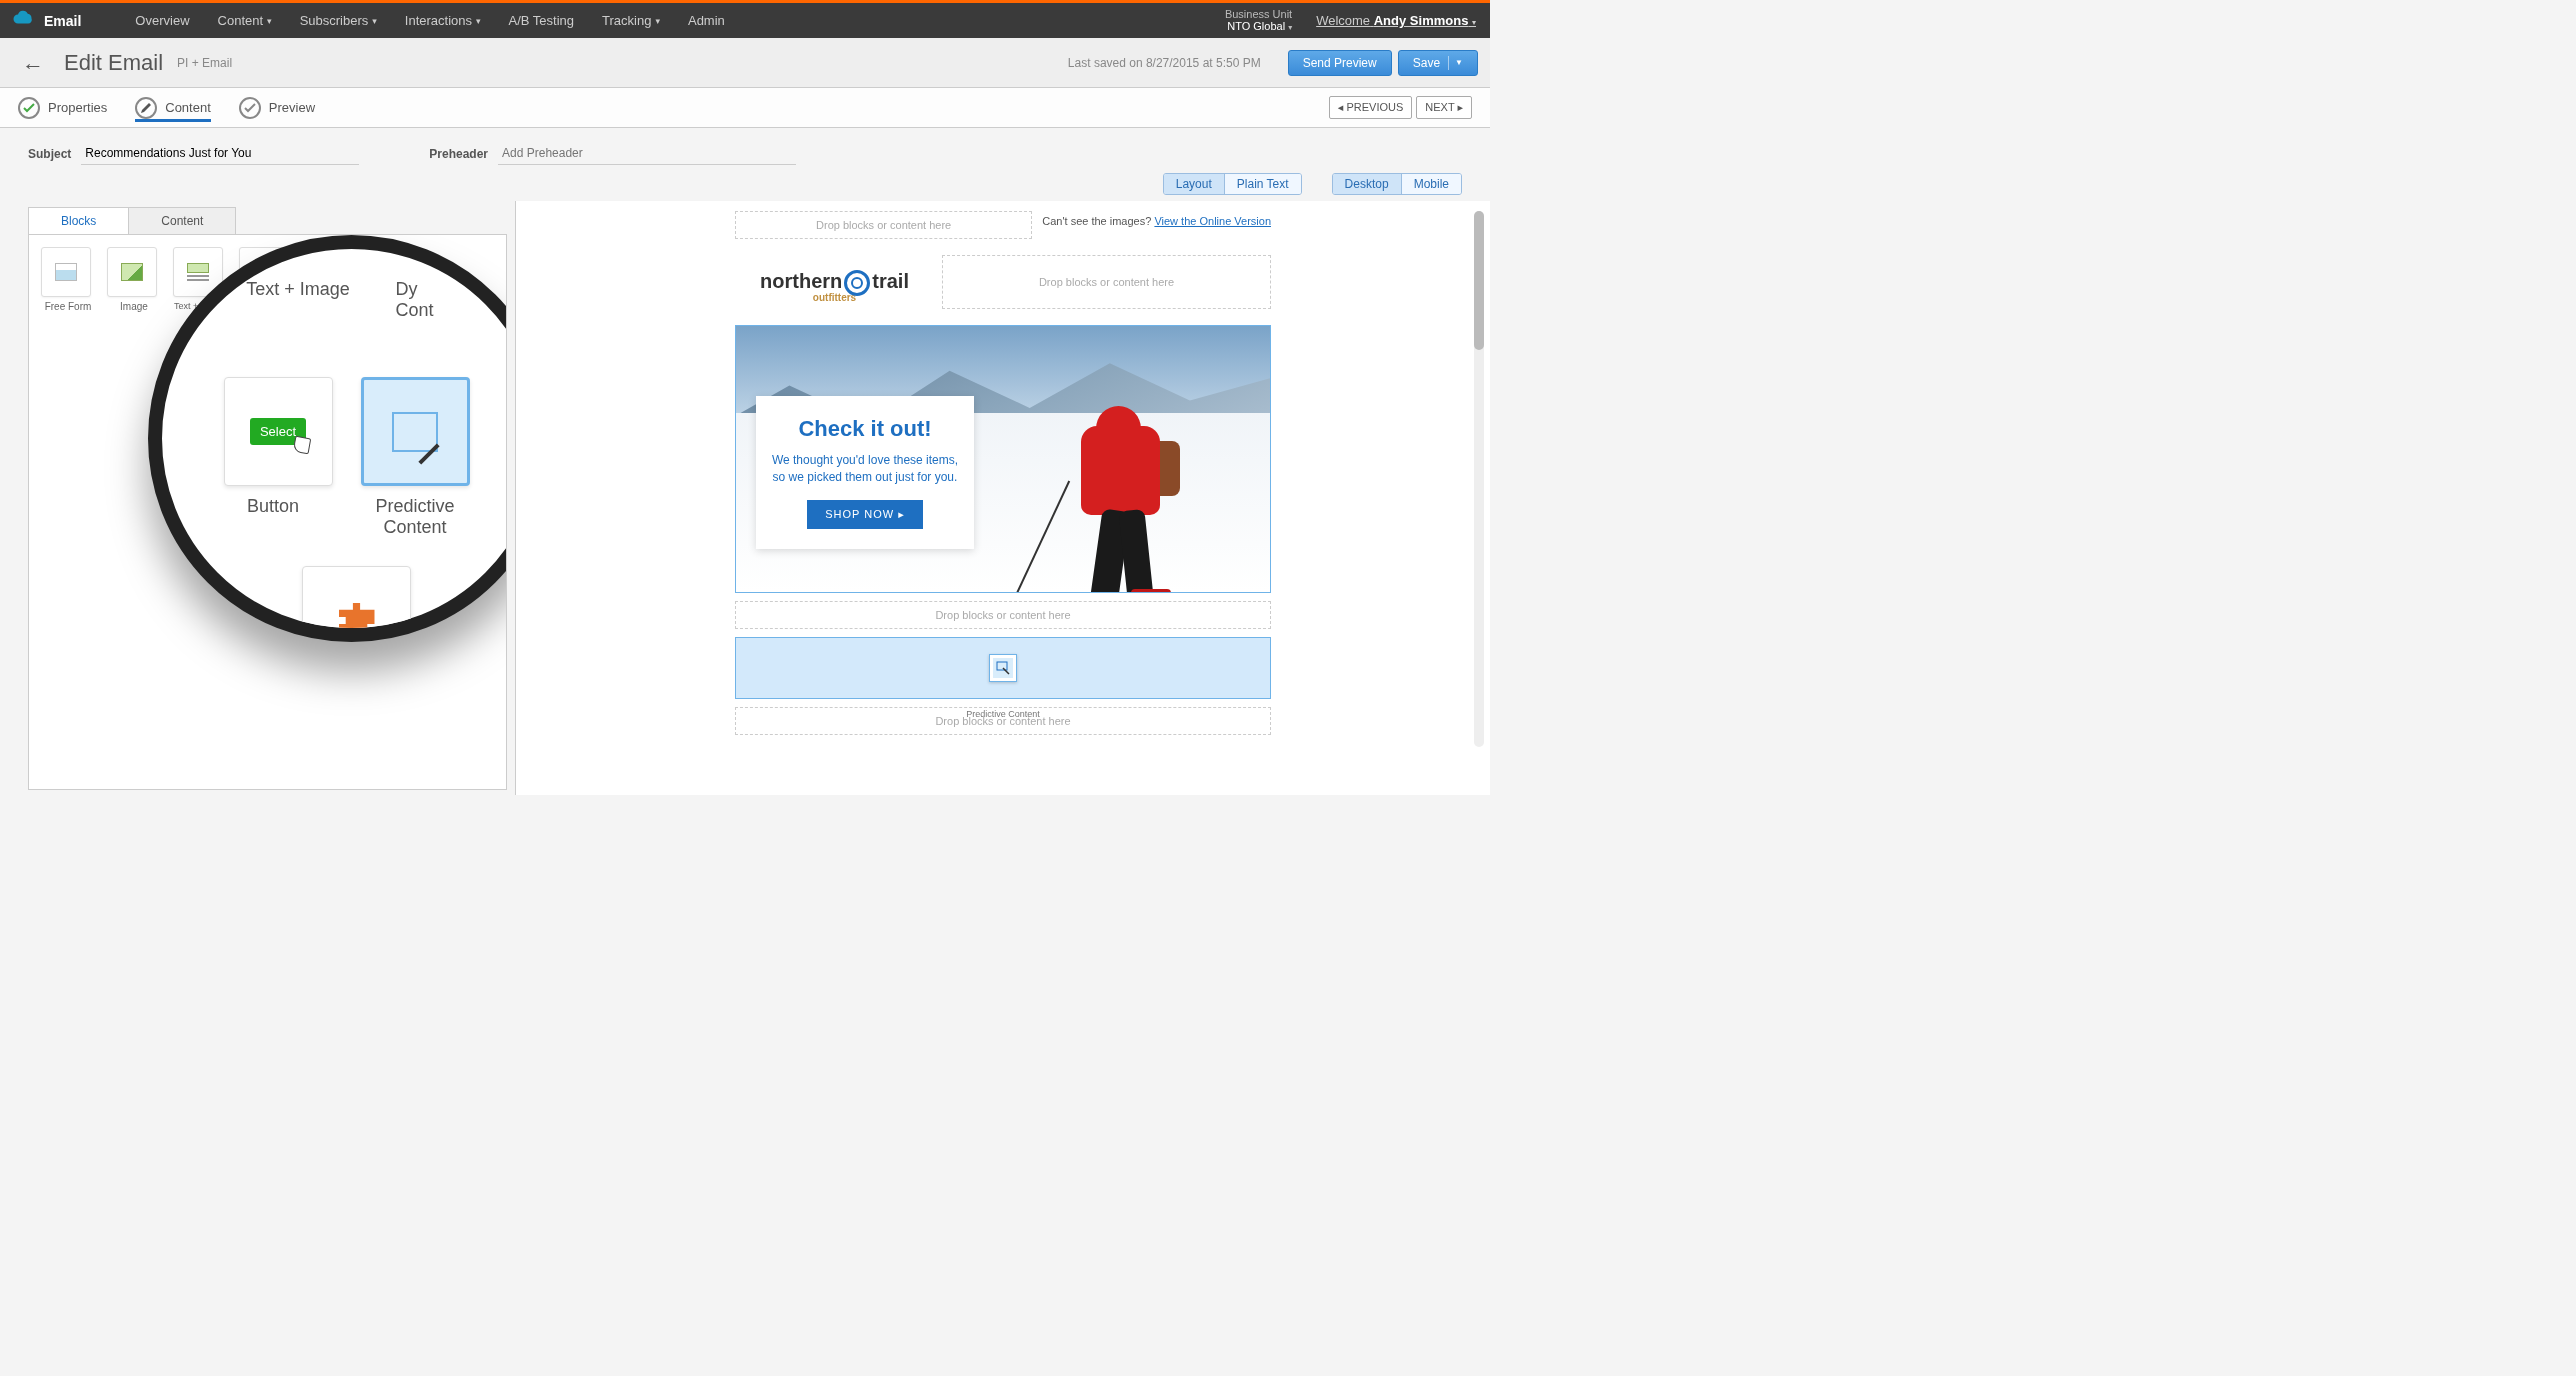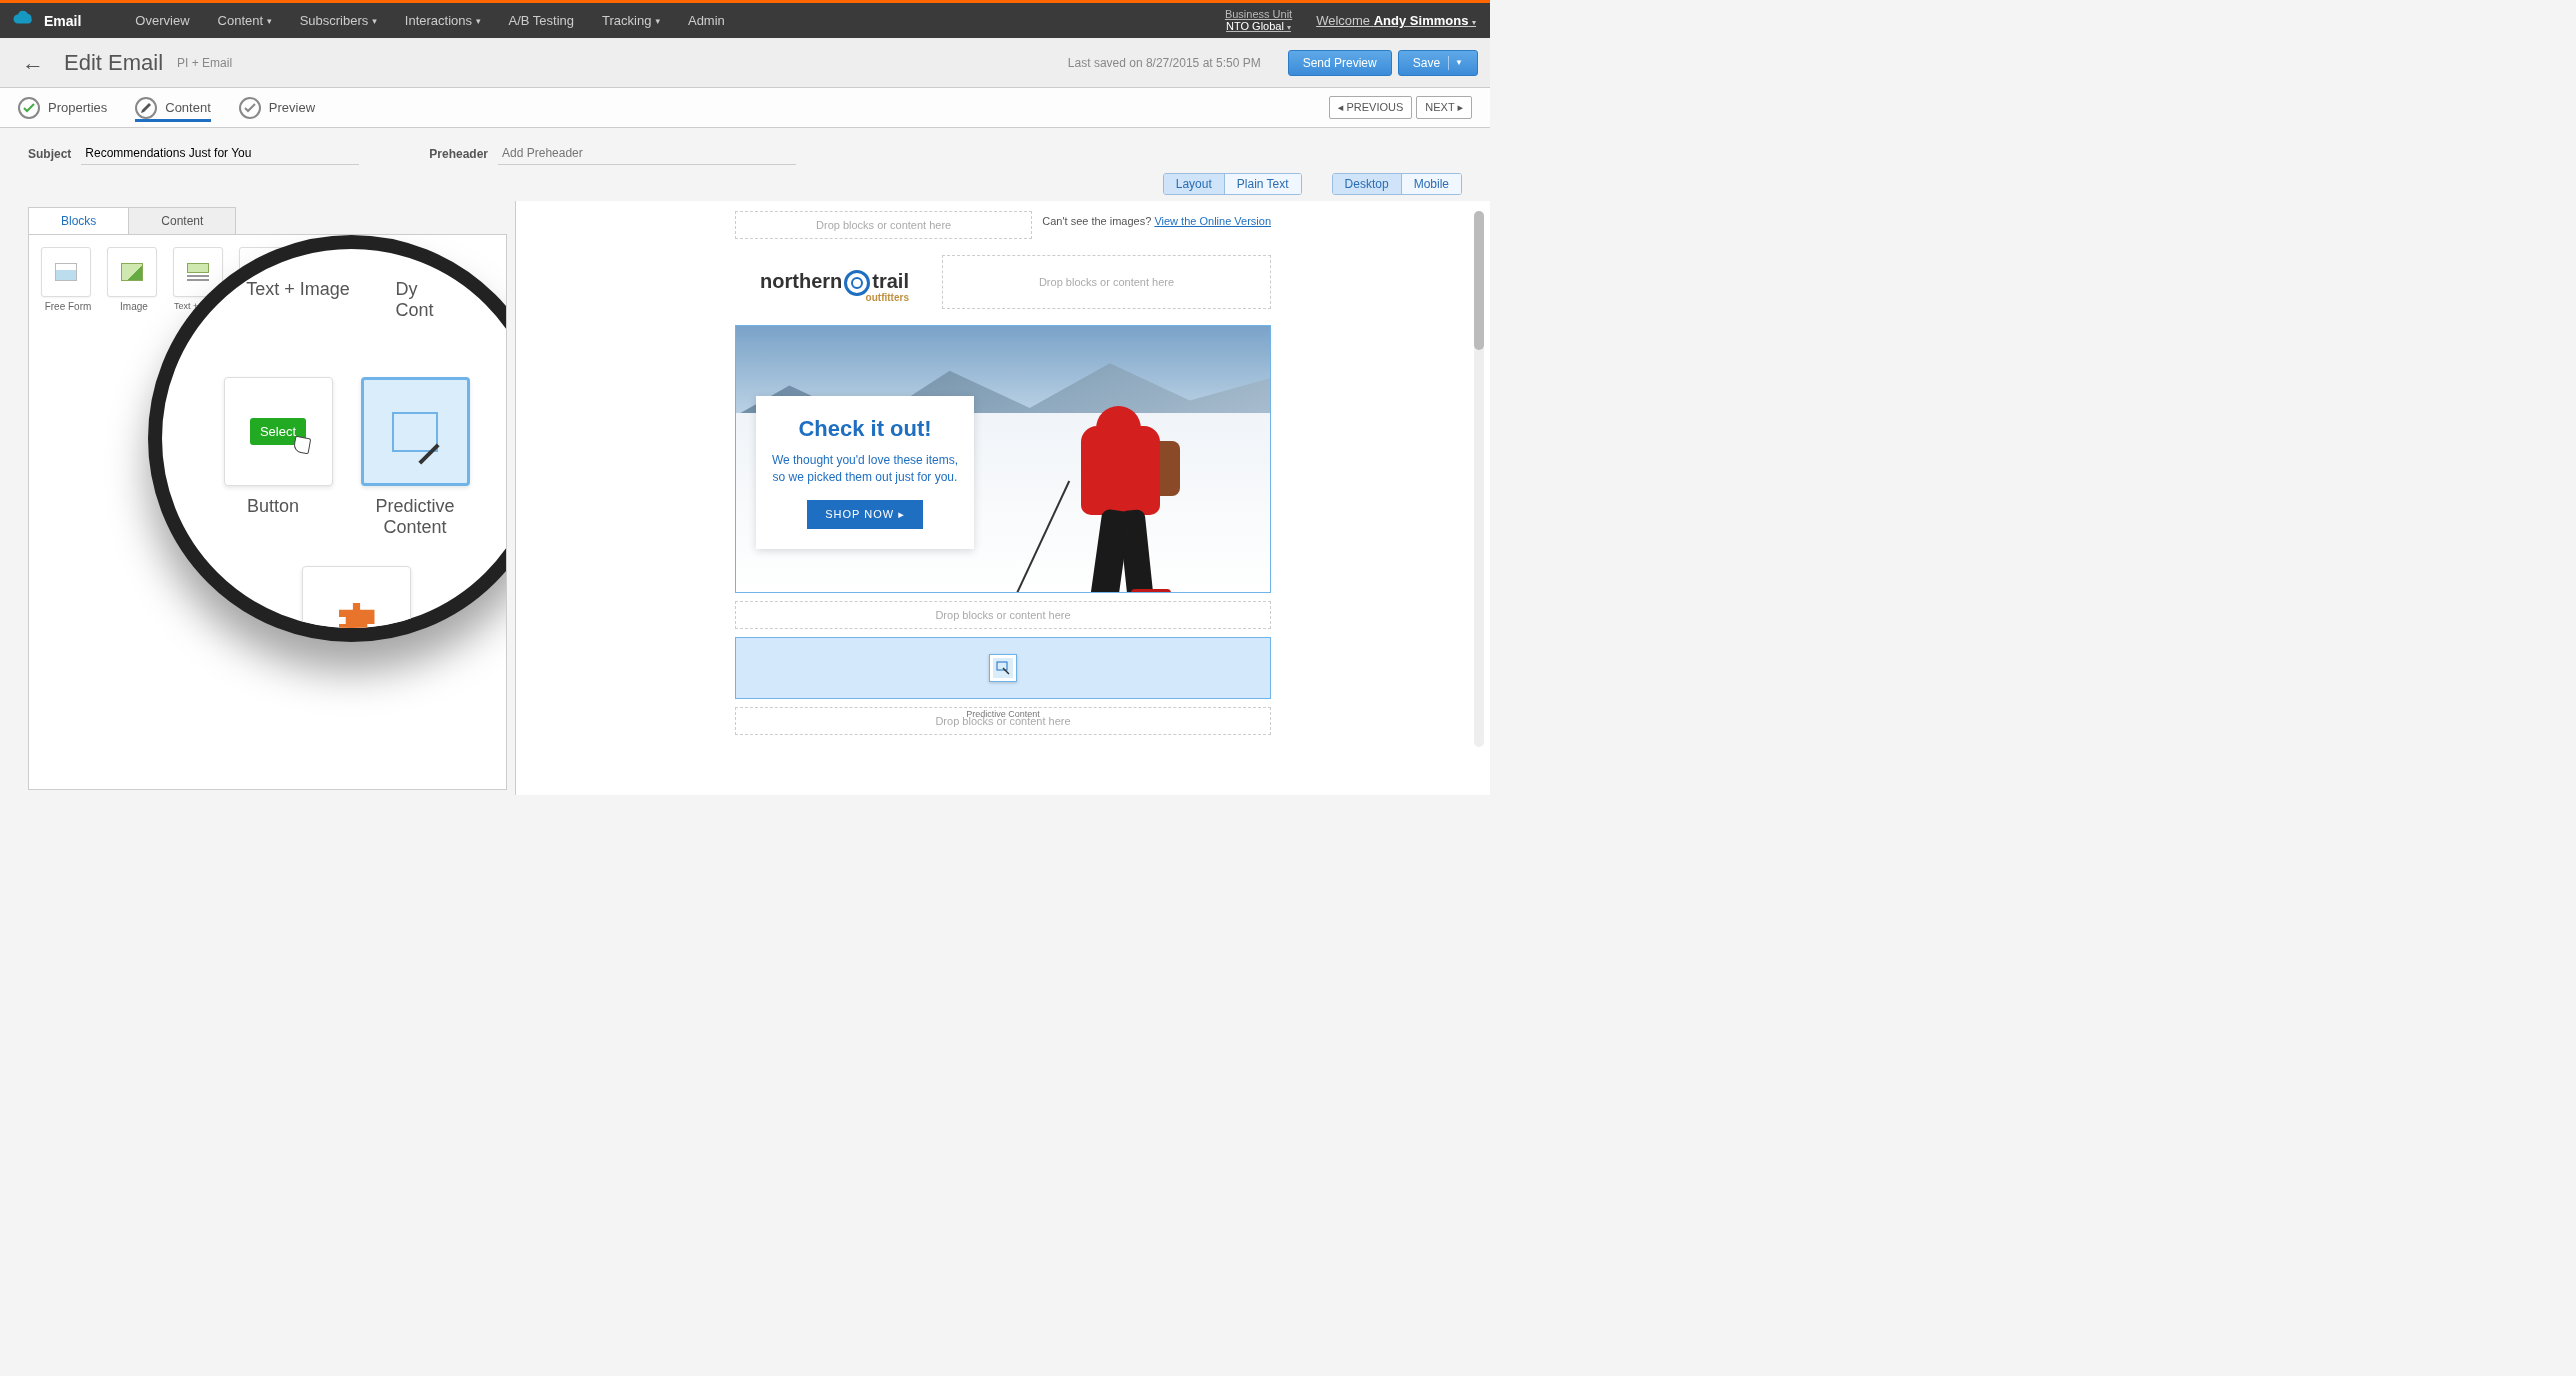--- a/index.html
+++ b/index.html
@@ -5,21 +5,21 @@
 * { margin: 0; padding: 0; box-sizing: border-box; font-family: Arial, Helvetica, sans-serif; }
 body { background: #f4f4f4; width: 1490px; height: 795px; overflow: hidden; }
 
 
 .topbar { height: 38px; background: #3a3a3a; border-top: 3px solid #ff6600; display: flex; align-items: center; color: #ddd; font-size: 13px; }
 .topbar .cloud-icon { width: 24px; height: 18px; margin: 0 8px 0 12px; }
 .topbar .app-name { font-weight: bold; font-size: 14px; color: #fff; margin-right: 40px; }
 .topbar .navitem { padding: 0 14px; height: 100%; display: flex; align-items: center; cursor: pointer; color: #ccc; }
 .topbar .navitem .caret { margin-left: 4px; font-size: 9px; }
 .topbar .spacer { flex: 1; }
-.topbar .bu { text-align: center; font-size: 11px; line-height: 1.1; padding-right: 10px; color:#bbb;text-decoration:underline;}
+.topbar .bu { text-align: right; font-size: 11px; line-height: 1.1; padding-right: 10px; color:#bbb;}
 .topbar .bu .bu-name { color:#fff; }
 .topbar .welcome { padding: 0 14px; color: #ccc; text-decoration: underline; }
 .topbar .welcome b { color: #fff; }
 
 
 .header { height: 50px; background: #eee; border-bottom: 1px solid #ccc; display: flex; align-items: center; padding: 0 12px; }
 .header .back { font-size: 22px; color: #555; cursor: pointer; padding: 0 10px; }
 .header .title { font-size: 22px; color: #555; font-weight: 300; margin-left: 10px; }
 .header .breadcrumb { font-size: 12px; color: #888; margin-left: 14px; }
 .header .spacer { flex: 1; }
@@ -75,21 +75,21 @@
 
 .canvas { flex: 1; background: #fff; overflow-y: auto; padding: 10px 24px; position:relative; }
 .scrollbar-fake { position:absolute; right:6px; top:10px; width:10px; height:536px; background:#eee; border-radius:5px;}
 .scrollbar-thumb { width:10px; height:139px; background:#bbb; border-radius:5px; margin-top:0;}
 .canvas-inner { max-width: 536px; margin: 0 auto; }
 .dropzone { border: 1px dashed #ccc; padding: 7px; text-align: center; font-size: 11px; color: #aaa; margin-bottom: 8px; }
 .dropzone.highlight { border: 1px solid #6fb3e8; background: #d3e9fb; padding: 16px; position:relative; }
 .dropzone.highlight .ghost-label { position:absolute; bottom:-22px; left:50%; transform:translateX(-50%); font-size:9px; color:#777; line-height:1.1; }
 .row2 { display:flex; gap:8px; margin-bottom:8px; }
 .logo-box { flex: 0 0 199px; display:flex; align-items:center; justify-content:center; font-size:20px; font-weight:bold; color:#333; }
-.logo-box .out { font-size:10px; color:#c09040; display:block; text-align:right; margin-top:-4px; }
+.logo-box .out { font-size:10px; color:#c09040; display:block; text-align:center; margin-top:-4px; }
 .logo-emblem { display:inline-block; width:26px; height:26px; border:3px solid #1e6fc1; border-radius:50%; vertical-align:middle; margin:0 2px; position:relative;}
 .logo-emblem::after { content:""; position:absolute; inset:4px; border:2px solid #1e6fc1; border-radius:50%;}
 .row2 .dropzone { flex:1; padding:20px; }
 .hero { border:1px solid #6fb3e8; margin-bottom:8px; position:relative; height:268px; background: linear-gradient(180deg,#7aa3c8 0%, #bfd4e6 35%, #e8eef4 55%, #f0f4f8 100%); overflow:hidden;}
 .hero .mountains { position:absolute; left:0; right:0; top:0; height:149px; background: linear-gradient(160deg,#5a7a96 0%, #8aa5bb 50%, #b8c9d8 100%); clip-path: polygon(0 100%, 0 60%, 10% 40%, 25% 65%, 40% 30%, 55% 55%, 70% 25%, 85% 50%, 100% 35%, 100% 100%);}
 .hero .snow { position:absolute; left:0; right:0; bottom:0; height:179px; background: linear-gradient(180deg,#f0f4f8 0%, #ffffff 100%);}
 .skier { position:absolute; right:60px; top:60px; width:149px; height:228px; }
 .skier .jacket { position:absolute; left:20px; top:40px; width:79px; height:89px; background:#d41f1f; border-radius:16px 16px 10px 10px; }
 .skier .hood { position:absolute; left:35px; top:20px; width:45px; height:45px; background:#d41f1f; border-radius:50%; }
 .skier .leg1 { position:absolute; left:35px; top:124px; width:28px; height:94px; background:#1a1a1a; transform:rotate(8deg); border-radius:8px;}

